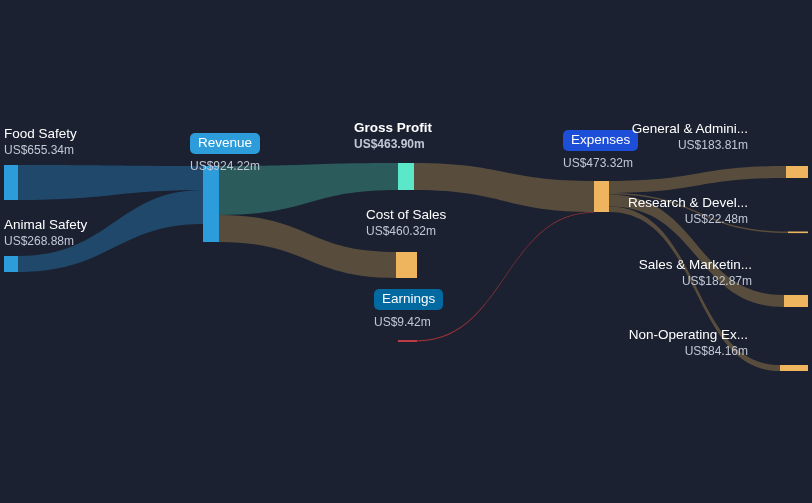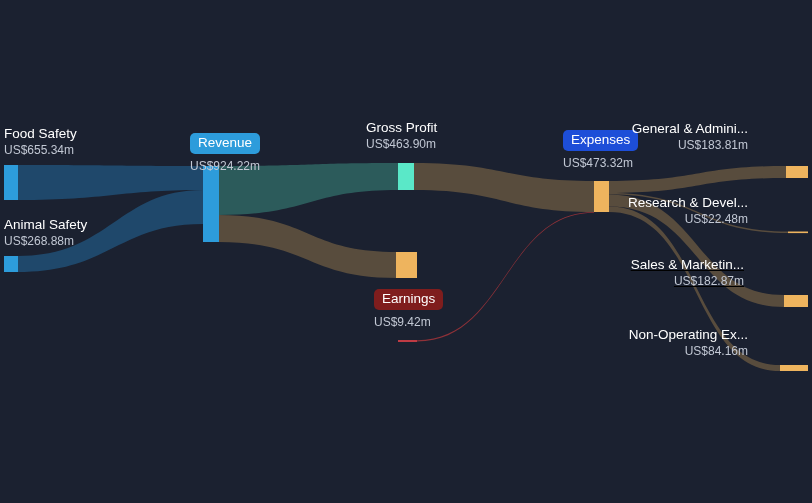--- a/index.html
+++ b/index.html
@@ -45,21 +45,21 @@
   .pill {
     display: inline-block;
     border-radius: 5px;
     padding: 2px 8px 3px 8px;
     font-size: 13.5px;
     color: #ffffff;
     line-height: 16px;
   }
   .pill-revenue { background: #2d9cdb; }
   .pill-expenses { background: #1d4ed8; }
-  .pill-earnings { background: #7f1d1d; }
+  .pill-earnings { background: #0369a1; }
   .align-right { text-align: right; }
 </style>
 </head>
 <body>
 
 <div id="sankey-root">
 
   <svg id="sankey-svg" viewBox="0 0 812 503" xmlns="http://www.w3.org/2000/svg">
 
     <g>
@@ -140,25 +140,29 @@
     <div class="lbl-val">US$268.88m</div>
   </div>
 
   <div class="lbl" style="left:174px; top:133px;margin-left:16px;">
     <div>
       <span class="pill pill-revenue">Revenue</span>
     </div>
     <div class="lbl-val" style="margin-top:4px;">US$924.22m</div>
   </div>
 
-  <div class="lbl" style="left:366px; top:119px;">
+  <div class="lbl" style="left:354px; top:119px;font-weight:bold;">
     <div class="lbl-name">Gross Profit</div>
     <div class="lbl-val">US$463.90m</div>
   </div>
 
+  <div class="lbl" style="left:366px; top:206px;">
+    <div class="lbl-name">Cost of Sales</div>
+    <div class="lbl-val">US$460.32m</div>
+  </div>
 
   <div class="lbl" style="left:563px; top:130px;">
     <div>
       <span class="pill pill-expenses">Expenses</span>
     </div>
     <div class="lbl-val" style="margin-top:4px;">US$473.32m</div>
   </div>
 
   <div class="lbl" style="left:374px; top:289px;">
     <div>
@@ -170,21 +174,21 @@
   <div class="lbl align-right" style="right:4px; top:120px;">
     <div class="lbl-name">General &amp; Admini...</div>
     <div class="lbl-val">US$183.81m</div>
   </div>
 
   <div class="lbl align-right" style="right:4px; top:194px;">
     <div class="lbl-name">Research &amp; Devel...</div>
     <div class="lbl-val">US$22.48m</div>
   </div>
 
-  <div class="lbl align-right" style="right:8px; top:256px;text-decoration:underline;">
+  <div class="lbl align-right" style="right:0; top:256px;">
     <div class="lbl-name">Sales &amp; Marketin...</div>
     <div class="lbl-val">US$182.87m</div>
   </div>
 
   <div class="lbl align-right" style="right:4px; top:326px;margin-left:21px;">
     <div class="lbl-name">Non-Operating Ex...</div>
     <div class="lbl-val">US$84.16m</div>
   </div>
 
 </div>

